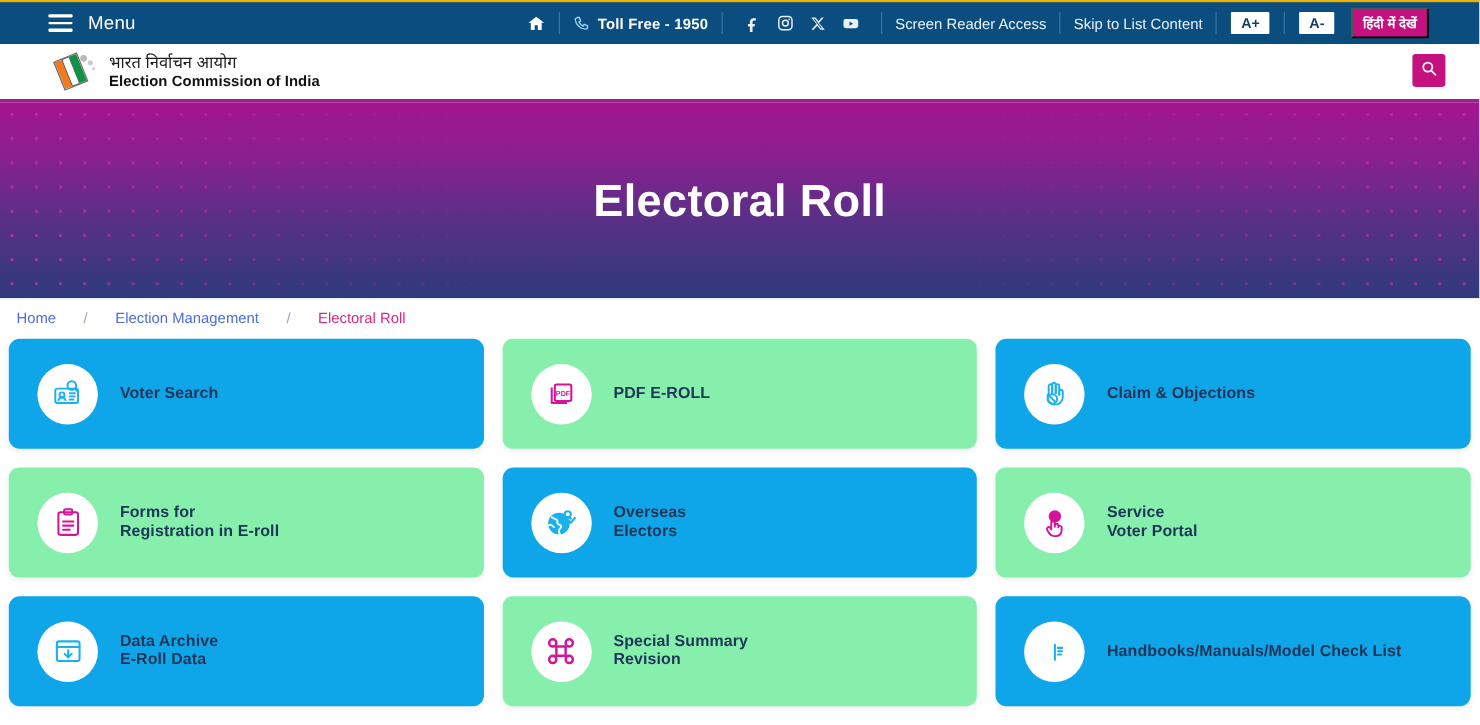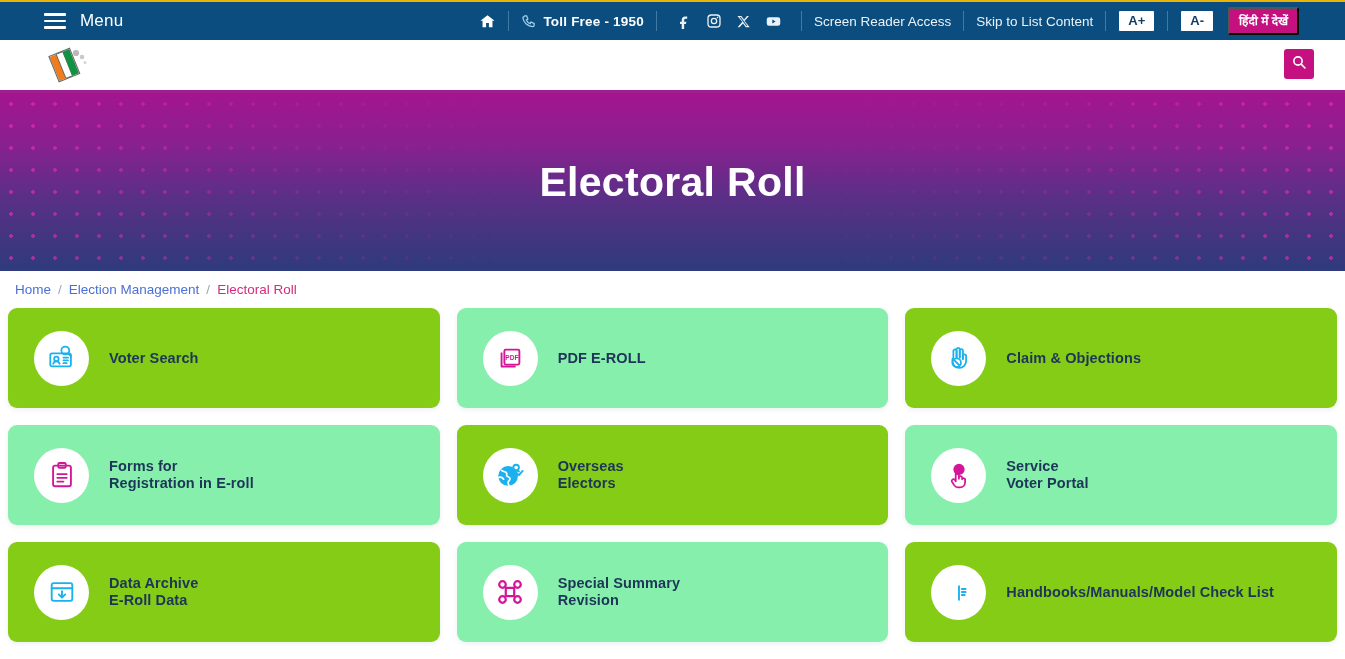--- a/index.html
+++ b/index.html
@@ -74,39 +74,39 @@
     opacity: .85;
   }
   .hero-title {
     position: relative; color: #fff; font-size: 41px; font-weight: bold;
     letter-spacing: .3px;
   }
 
   
   .crumbs {
     height: 37px; display: flex; align-items: center;
-    padding-left: 15px; font-size: 13.5px; gap: 7px;
+    padding-left: 15px; font-size: 13.5px; gap: 25px;
   }
   .crumb { color: #4a6fd6; cursor: pointer; }
   .crumb.current { color: #d6297f; cursor: default; }
   .crumb-sep { color: #9aa6c4; }
 
   
   .grid {
     padding: 0 8px; display: grid;
     grid-template-columns: repeat(3, 1fr);
     gap: 17px 17px;
   }
   .card {
     height: 100px; border-radius: 9px;
     display: flex; align-items: center; gap: 20px;
     padding-left: 26px; cursor: pointer;
     box-shadow: 0 2px 5px rgba(20,40,80,.07);
   }
-  .card.blue { background: #84cc16; }
+  .card.blue { background: #0ea5e9; border-radius: 10px; }
   .card.pink { background: #86efac; }
   .card-icon {
     width: 55px; height: 55px; min-width: 55px; border-radius: 50%;
     background: #fff; display: flex; align-items: center; justify-content: center;
   }
   .card-label {
     font-size: 14.5px; font-weight: bold; color: #1d3557;
     line-height: 17px; letter-spacing: .1px;
   }
 </style>
@@ -197,20 +197,24 @@
           <rect x="9" y="7" width="7" height="26" fill="#f07c1e"></rect>
           <rect x="16" y="7" width="7" height="26" fill="#ffffff" stroke="#555" stroke-width=".8"></rect>
           <rect x="23" y="7" width="7" height="26" fill="#119243"></rect>
           <rect x="8.4" y="6.4" width="22.2" height="27.2" fill="none" stroke="#6b6b6b" stroke-width="1.1"></rect>
         </g>
         <circle cx="31" cy="9" r="3.1" fill="#b9b9b9"></circle>
         <circle cx="37" cy="13" r="2.3" fill="#c9c9c9"></circle>
         <circle cx="40" cy="18.5" r="1.6" fill="#d5d5d5"></circle>
       </svg>
     </span>
+    <span>
+      <div class="logo-text-hi">भारत निर्वाचन आयोग</div>
+      <div class="logo-text-en">Election Commission of India</div>
+    </span>
   </div>
   <div class="search-btn">
     <span>
       <svg width="16" height="16" viewBox="0 0 24 24" fill="none" stroke="#ffffff" stroke-width="2.4" stroke-linecap="round">
           <circle cx="10.5" cy="10.5" r="6.2"></circle>
           <path d="M15.2 15.2L21 21"></path>
         </svg>
     </span>
   </div>
 </div>

